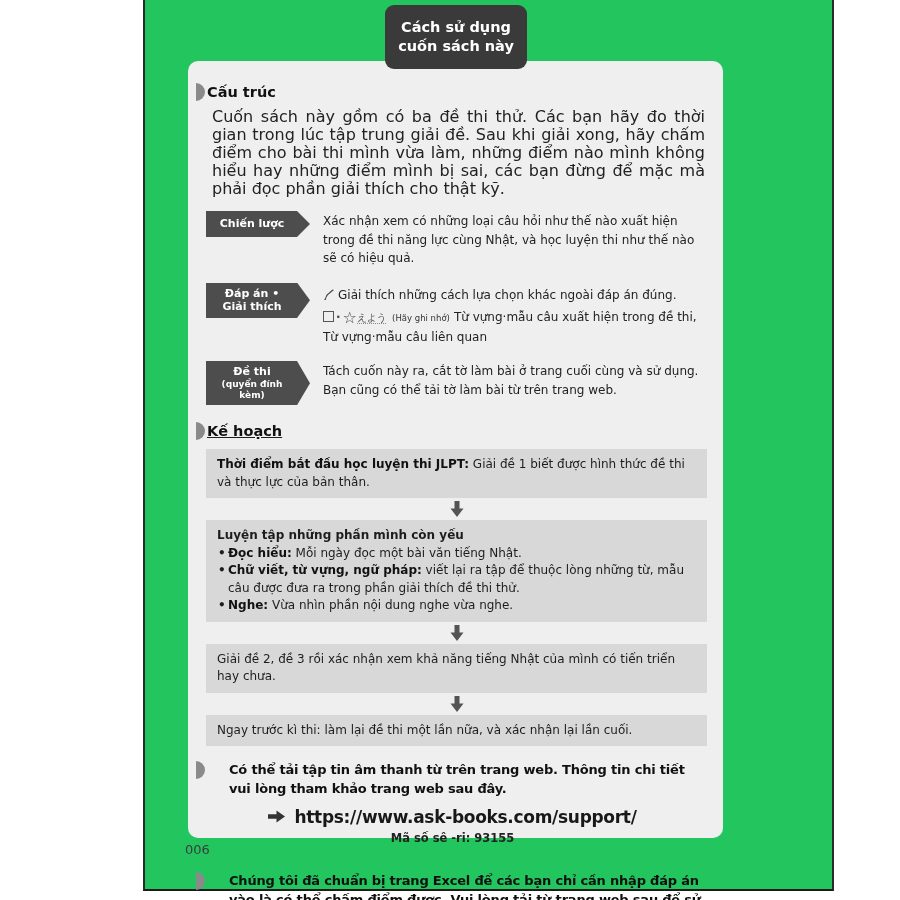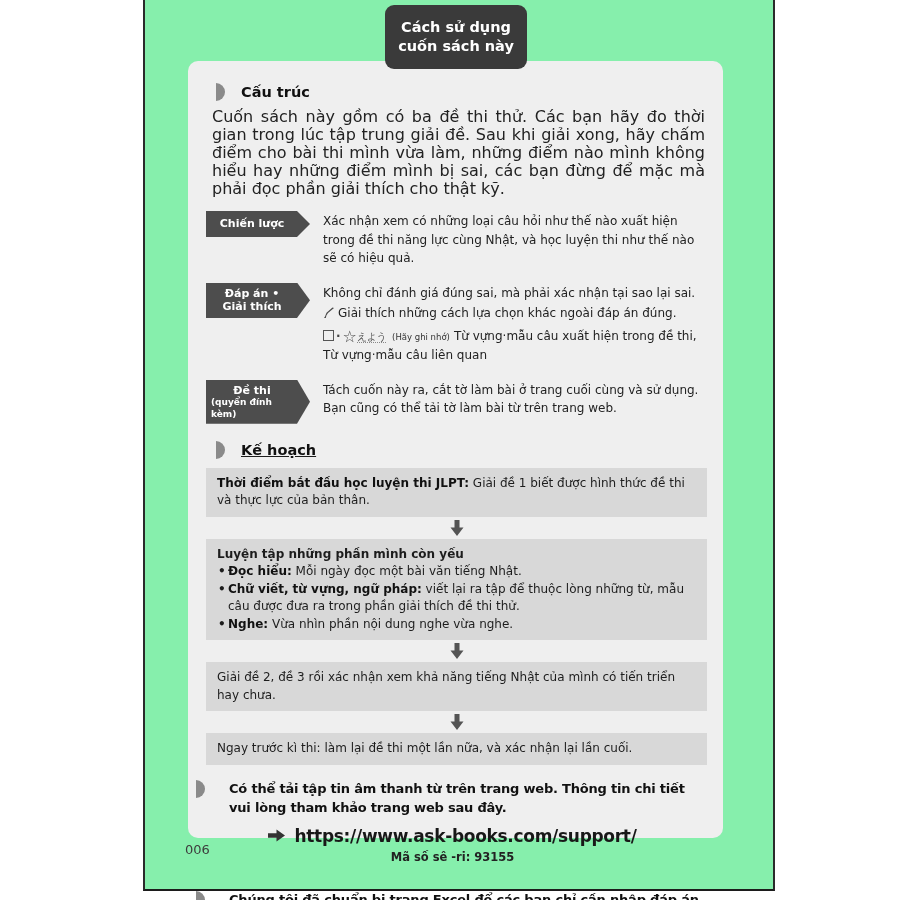--- a/index.html
+++ b/index.html
@@ -1,42 +1,42 @@
 <!DOCTYPE html>
 <html><head>
 <meta charset="utf-8">
 <style>
   * { margin:0; padding:0; box-sizing:border-box; }
   html,body { width:900px; height:900px; background:#ffffff; overflow:hidden;
               font-family:"DejaVu Sans", "Liberation Sans", sans-serif; color:#1d1d1d; }
 
-  .page { position:absolute; left:143px; top:0; width:632px; height:891px;
-          background:#86efac; border-left:2px solid #2b2b2b; border-right:2px solid #2b2b2b;
+  .page { position:absolute; left:143px; top:0; width:691px; height:891px;
+          background:#22c55e; border-left:2px solid #2b2b2b; border-right:2px solid #2b2b2b;
           border-bottom:2px solid #1c1c1c; }
 
   .tab { position:absolute; left:240px; top:5px; width:142px; height:64px; z-index:3;
          background:#3a3a3a; border-radius:9px; color:#ffffff; font-weight:bold;
          font-size:14.5px; line-height:1.3; display:flex; flex-direction:column;
          align-items:center; justify-content:center; text-align:center; }
 
   .panel { position:absolute; left:43px; top:61px; width:535px; height:777px;
            background:#efefef; border-radius:10px; padding:22px 14px 0 8px; }
 
-  .sect-head { display:flex; align-items:center; gap:16px; margin-bottom:7px;margin-left:20px; }
+  .sect-head { display:flex; align-items:center; gap:2px; margin-bottom:7px; }
   .bullet { width:9px; height:18px; background:#8a8a8a; border-radius:0 10px 10px 0; flex:none; }
   .sect-head h2 { font-size:14.5px; font-weight:bold; color:#111; }
 
   .intro { margin:0 4px 13px 16px; font-size:16px; line-height:18px; text-align:justify; color:#222; }
 
   .struct-row { display:grid; grid-template-columns:104px 1fr; column-gap:13px;
                 margin:0 2px 15px 10px; align-items:start; }
   .arrow-label { background:#4d4d4d; color:#fff; font-weight:bold; width:104px; min-height:26px;
                  clip-path:polygon(0 0, calc(100% - 13px) 0, 100% 50%, calc(100% - 13px) 100%, 0 100%);
                  display:flex; flex-direction:column; align-items:center; justify-content:center;
-                 padding:4px 17px 4px 5px; font-size:11px; line-height:1.25; text-align:left; }
+                 padding:4px 17px 4px 5px; font-size:11px; line-height:1.25; text-align:center; }
   .arrow-label .l2 { font-size:9px; }
   .arrow-label .l2:empty { display:none; }
   .row-text { font-size:12px; line-height:18.5px; color:#222; padding-top:1px; }
   .row-line { margin-top:2px; }
   .pen-icon { display:inline-block; vertical-align:-2px; margin-right:3px; }
   .checkbox { display:inline-block; width:11px; height:11px; border:1.6px solid #555;
               background:#efefef; vertical-align:-1px; }
   .sep-dot { font-weight:bold; color:#444; margin:0 2px; }
   .star { font-size:16px; color:#4e4e4e; vertical-align:-2px; }
   .star-jp { font-size:10px; color:#555; border-bottom:1px dotted #888; letter-spacing:-0.5px; }
@@ -87,21 +87,20 @@
       </div>
       <div class="row-text">Xác nhận xem có những loại câu hỏi như thế nào xuất hiện trong đề thi năng lực cùng Nhật, và học luyện thi như thế nào sẽ có hiệu quả.</div>
     </div>
 
     <div class="struct-row">
       <div class="arrow-label">
         <span>Đáp án •</span>
         <span>Giải thích</span>
       </div>
       <div class="row-text">
-        <div>Không chỉ đánh giá đúng sai, mà phải xác nhận tại sao lại sai.</div>
         <div class="row-line">
           <span class="pen-icon"><svg width="12" height="12" viewBox="0 0 12 12">
                 <path d="M11 1 L5 6 L3.4 8.6 L2.8 11 L1 11 L2 9.4 L3.5 5.8 L9.5 0.4 Z" fill="#4a4a4a"></path>
               </svg></span><span>Giải thích những cách lựa chọn khác ngoài đáp án đúng.</span>
         </div>
         <div class="row-line">
           <span class="checkbox"></span><span class="sep-dot">·</span><span class="star">☆</span><span class="star-jp">えよう</span><span class="star-hint">(Hãy ghi nhớ)</span><span>Từ vựng·mẫu câu xuất hiện trong đề thi, Từ vựng·mẫu câu liên quan</span>
         </div>
       </div>
     </div>

